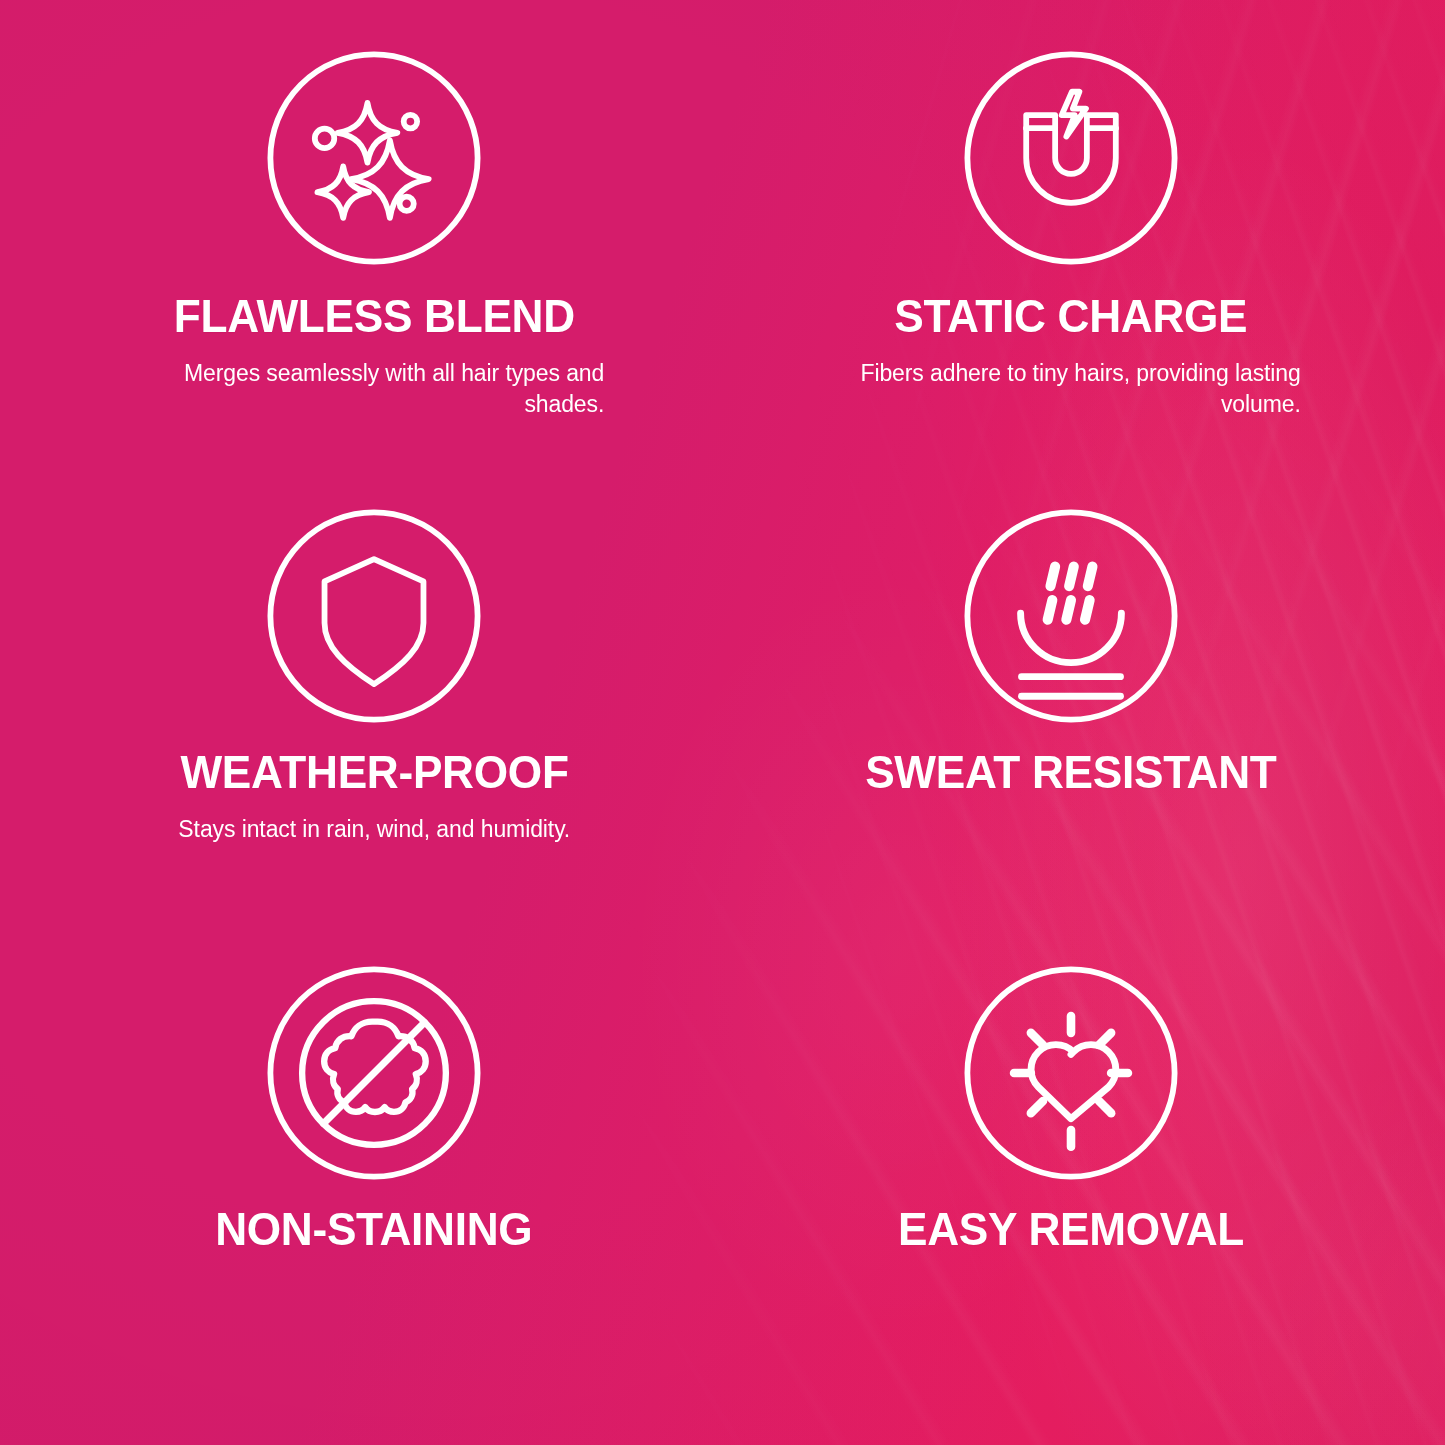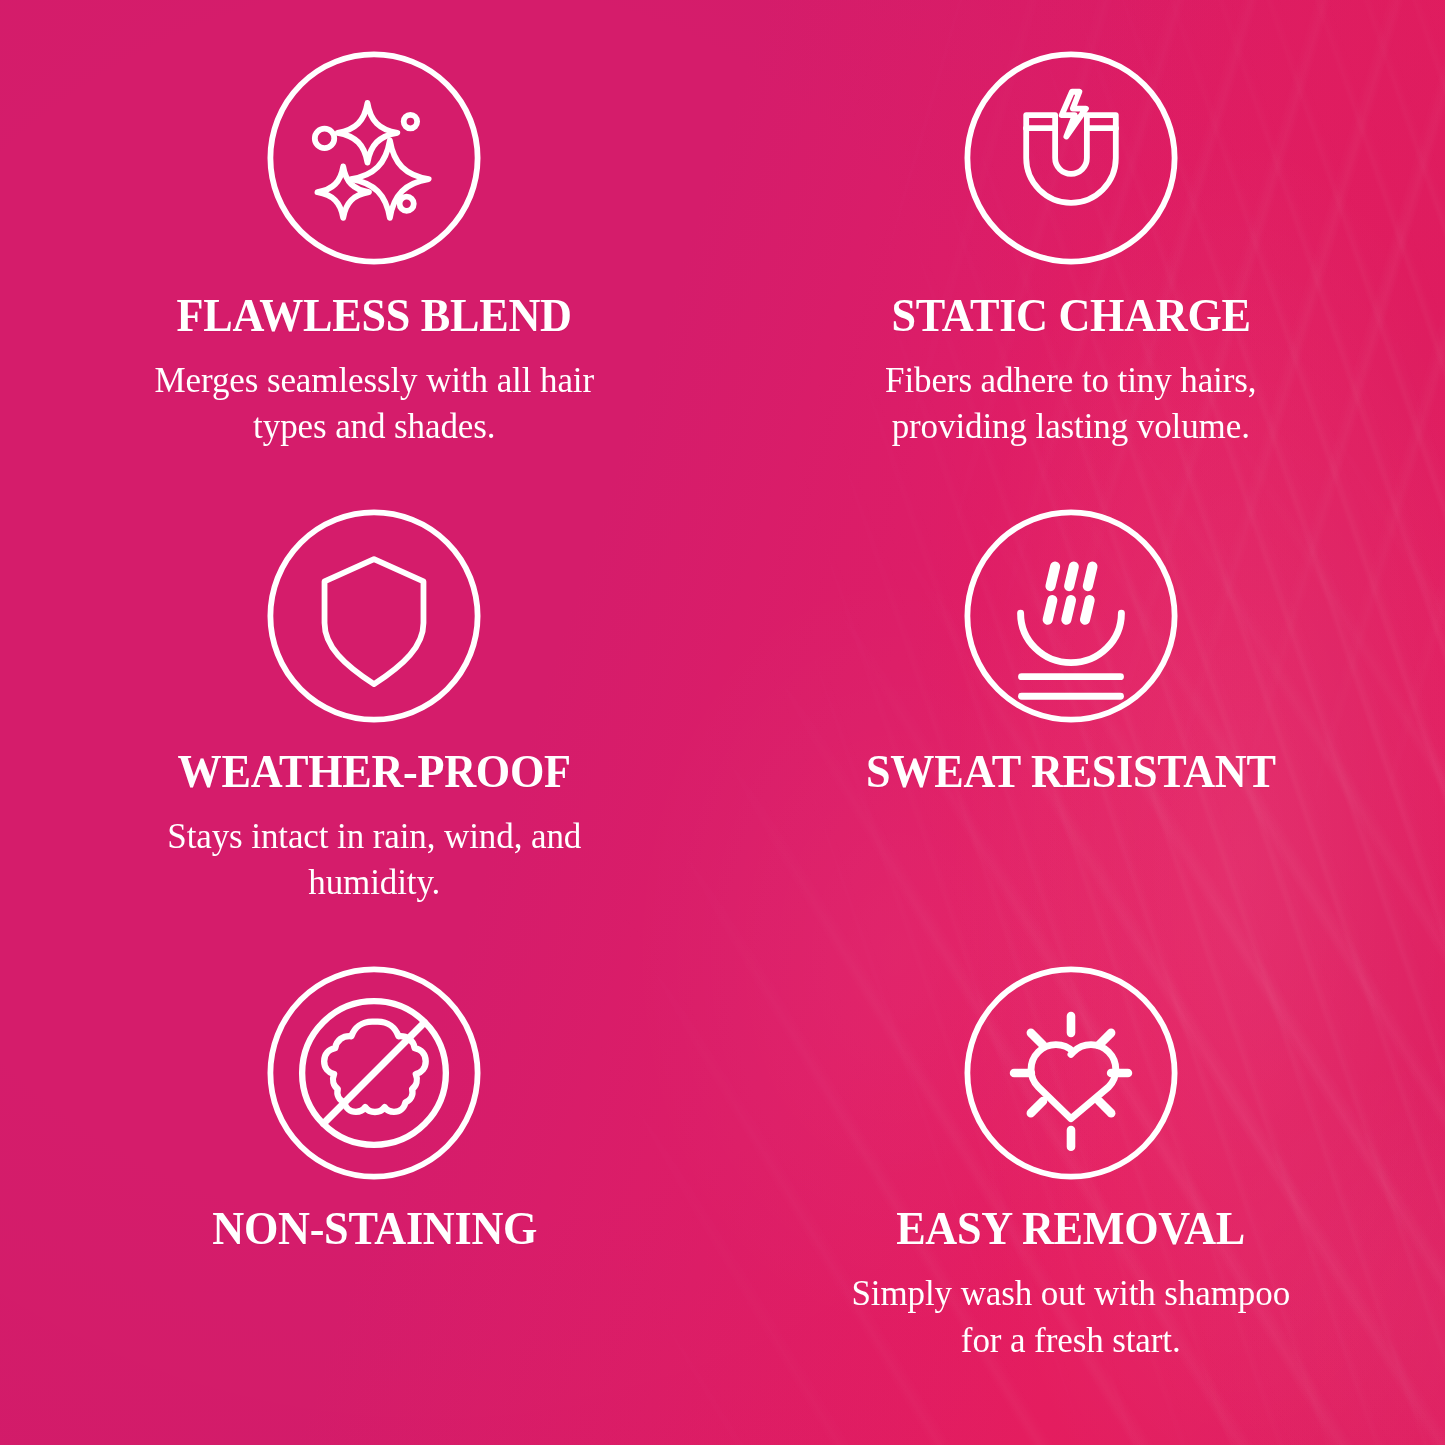--- a/index.html
+++ b/index.html
@@ -73,22 +73,21 @@
     grid-template-rows:1fr 1fr 1fr;
     width:100%; height:100%;
     padding:42px 26px 30px 26px;
   }
   .feature {
     display:flex;
     flex-direction:column;
     align-items:center;
     justify-content:flex-start;
     padding:4px 30px 0 30px;
-    text-align:center;
-    font-family:Liberation Serif, serif;
+    text-align:right;
   }
   .icon-wrap {
     width:224px; height:224px;
     display:flex; align-items:center; justify-content:center;
     margin-bottom:22px;
   }
   .icon-wrap svg { width:224px; height:224px; display:block; }
   .f-title {
     color:#ffffff;
     font-weight:bold;
@@ -96,21 +95,21 @@
     line-height:1.02;
     letter-spacing:-0.3px;
     font-stretch:condensed;
     transform:scaleX(0.94);
     white-space:nowrap;
     margin-bottom:18px;
     text-shadow:0 1px 1px rgba(140,0,55,0.10);
   }
   .f-desc {
     color:#ffffff;
-    font-size:35px;
+    font-size:23px;
     line-height:1.33;
     font-weight:400;
     max-width:460px;
     letter-spacing:-0.1px;
   }
   
   .row2 .icon-wrap { margin-bottom:20px; }
   .row3 .icon-wrap { margin-bottom:20px; }
 </style>
 </head>
@@ -212,17 +211,16 @@
             <path d="M29.5 60h9"></path>
             <path d="M81.5 60h9"></path>
             <path d="M38.5 38.5 45 45"></path>
             <path d="M75 45l6.5-6.5"></path>
             <path d="M38.5 81.5 45 75"></path>
             <path d="M75 75l6.5 6.5"></path>
           </g>
         </svg>
       </div>
       <div class="f-title">EASY REMOVAL</div>
-      <div class="f-desc">Simply wash out with shampoo for a fresh start.</div>
     </div>
 
   </div>
 </div>
 
 </body></html>

